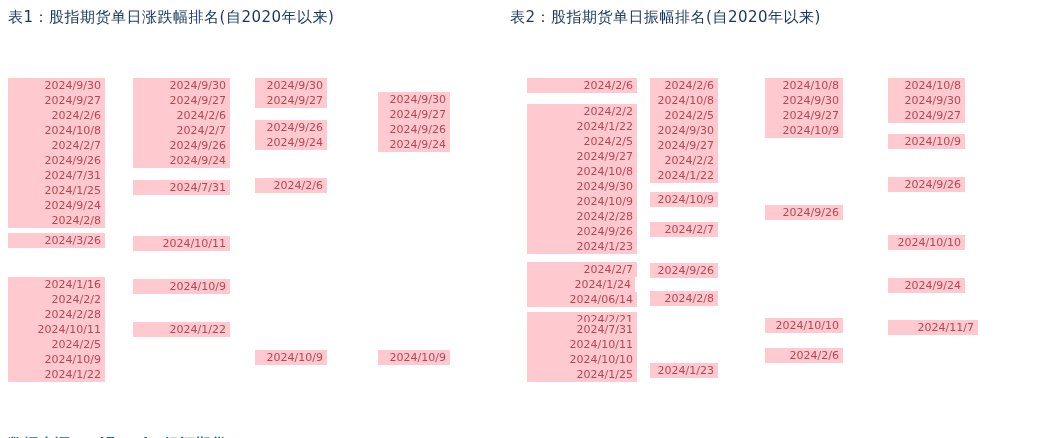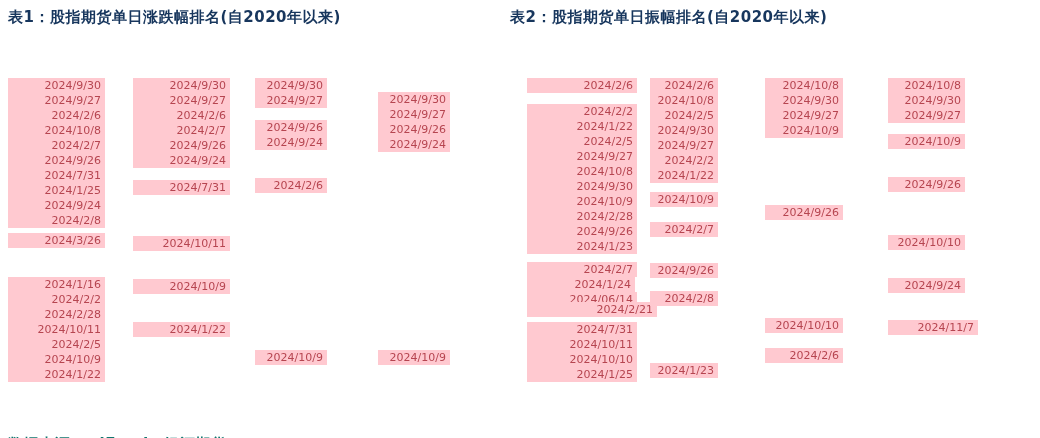--- a/index.html
+++ b/index.html
@@ -12,21 +12,21 @@
     width: 1040px;
     height: 438px;
     background: #ffffff;
     overflow: hidden;
     font-family: "DejaVu Sans", sans-serif;
   }
   .table-title {
     position: absolute;
     top: 8px;
     font-size: 15px;
-    font-weight: bold;
+    font-weight: normal;
     color: #17365d;
     white-space: nowrap;
     letter-spacing: 0.5px;
   }
   .date-cell {
     position: absolute;
     height: 15px;
     line-height: 15px;
     box-sizing: border-box;
     font-size: 11px;
@@ -108,21 +108,21 @@
       <div class="date-cell" style="left: 527px; width: 110px; top: 149px;">2024/9/27</div>
       <div class="date-cell" style="left: 527px; width: 110px; top: 164px;">2024/10/8</div>
       <div class="date-cell" style="left: 527px; width: 110px; top: 179px;">2024/9/30</div>
       <div class="date-cell" style="left: 527px; width: 110px; top: 194px;">2024/10/9</div>
       <div class="date-cell" style="left: 527px; width: 110px; top: 209px;">2024/2/28</div>
       <div class="date-cell" style="left: 527px; width: 110px; top: 224px;">2024/9/26</div>
       <div class="date-cell" style="left: 527px; width: 110px; top: 239px;">2024/1/23</div>
       <div class="date-cell" style="left: 527px; width: 110px; top: 262px;">2024/2/7</div>
       <div class="date-cell" style="left: 527px; width: 108px; top: 277px;">2024/1/24</div>
       <div class="date-cell" style="left: 527px; width: 110px; top: 292px;">2024/06/14</div>
-      <div class="date-cell" style="left: 527px; width: 130px; top: 302px; padding-left: 22px;">2024/2/21</div>
+      <div class="date-cell" style="left: 527px; width: 110px; top: 312px; padding-left: 22px;">2024/2/21</div>
       <div class="date-cell" style="left: 527px; width: 110px; top: 322px;">2024/7/31</div>
       <div class="date-cell" style="left: 527px; width: 110px; top: 337px;">2024/10/11</div>
       <div class="date-cell" style="left: 527px; width: 110px; top: 352px;">2024/10/10</div>
       <div class="date-cell" style="left: 527px; width: 110px; top: 367px;">2024/1/25</div>
       <div class="date-cell" style="left: 650px; width: 68px; top: 78px;">2024/2/6</div>
       <div class="date-cell" style="left: 650px; width: 68px; top: 93px;">2024/10/8</div>
       <div class="date-cell" style="left: 650px; width: 68px; top: 108px;">2024/2/5</div>
       <div class="date-cell" style="left: 650px; width: 68px; top: 123px;">2024/9/30</div>
       <div class="date-cell" style="left: 650px; width: 68px; top: 138px;">2024/9/27</div>
       <div class="date-cell" style="left: 650px; width: 68px; top: 153px;">2024/2/2</div>

